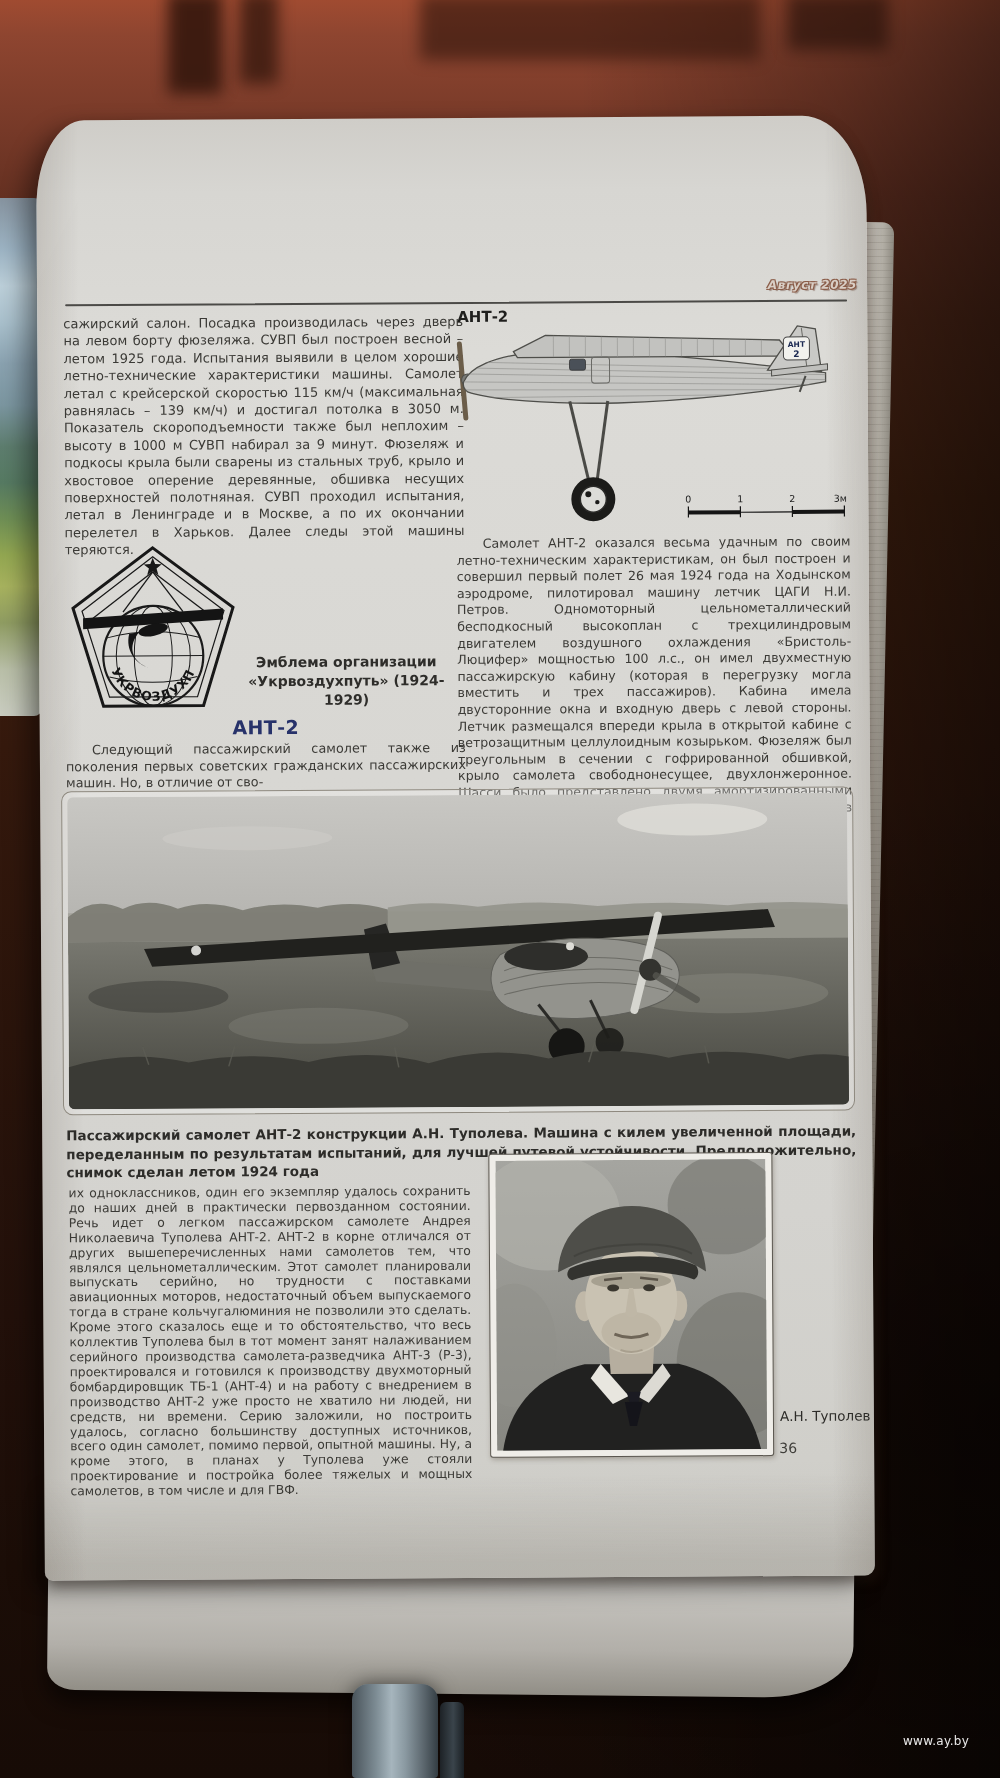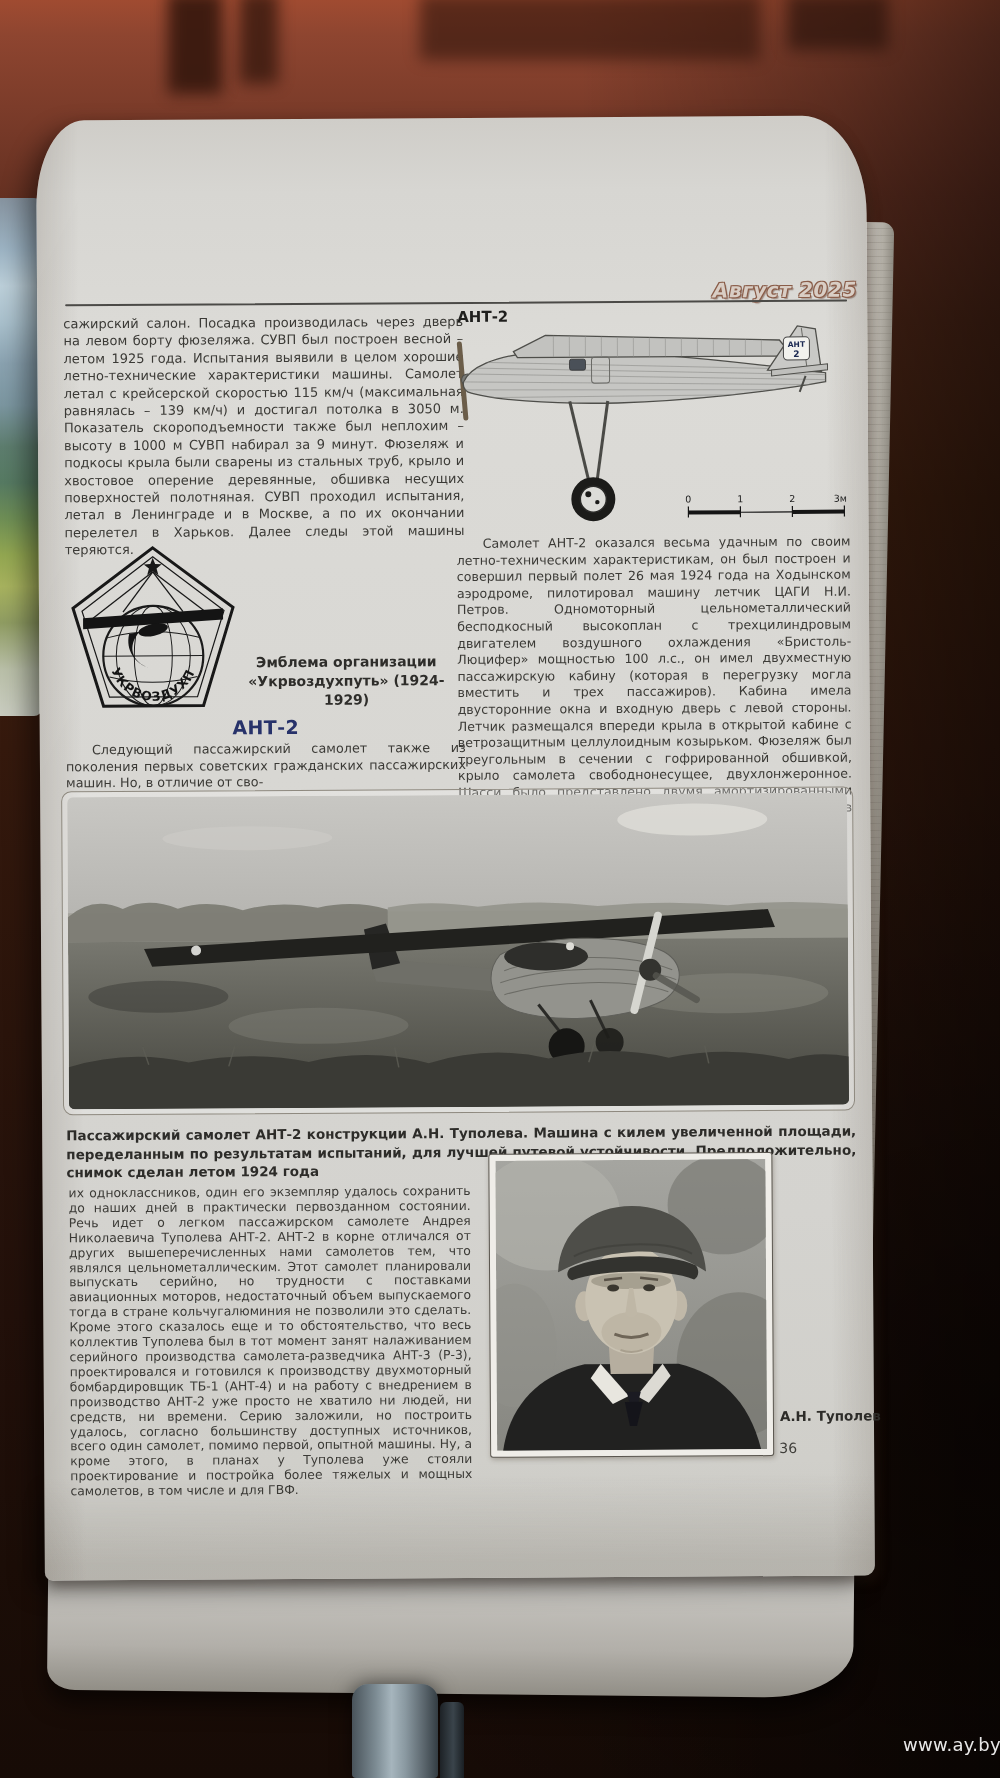--- a/index.html
+++ b/index.html
@@ -39,21 +39,21 @@
     transform:rotate(-.35deg);transform-origin:50% 0;
     background:linear-gradient(180deg,#cfcdc8 0%,#d7d6d2 5%,#dcdbd7 16%,#d8d7d3 45%,#d4d3cf 75%,#d0cfca 92%,#c9c8c3 100%);
     border-radius:48px 64px 10px 8px/86px 98px 10px 8px;
     box-shadow:-12px 10px 24px rgba(0,0,0,.42),4px 6px 12px rgba(50,32,20,.35);}
   .page::before{content:'';position:absolute;inset:0;border-radius:inherit;
     background:linear-gradient(90deg,rgba(90,78,66,.16) 0%,rgba(0,0,0,0) 5%,rgba(0,0,0,0) 95%,rgba(110,100,88,.2) 100%),
     linear-gradient(180deg,rgba(0,0,0,0) 93%,rgba(115,108,96,.22) 99%);}
   .page *{position:absolute;box-sizing:border-box;}
   .para{color:#3b3a36;text-align:justify;overflow-wrap:break-word;}
   .rule{left:28px;top:184px;width:782px;height:2px;background:#4b4a47;border-radius:1px;}
-  .issue{right:10px;top:162px;font-size:20px;font-weight:bold;font-style:italic;
+  .issue{right:10px;top:162px;font-size:12px;font-weight:bold;font-style:italic;
     letter-spacing:.6px;color:#d9cec5;
     text-shadow:-1px -1px 0 #8a5d49,1px -1px 0 #8a5d49,-1px 1px 0 #8a5d49,1px 1px 0 #8a5d49,2px 2px 1px rgba(90,50,35,.45);margin-left:16px;}
   .p1{left:26px;top:195px;width:400px;font-size:13px;line-height:17.4px;}
   .emblem{left:28px;top:424px;width:172px;height:172px;}
   .emblem-caption{left:194px;top:534px;width:226px;text-align:center;
     font-size:14px;font-weight:bold;line-height:19px;color:#2e2d2a;}
   .ant2-heading{left:26px;top:597px;width:400px;text-align:center;
     font-size:19px;font-weight:bold;color:#27326a;letter-spacing:.4px;}
   .p2{left:26px;top:622px;width:400px;font-size:12.8px;line-height:16.6px;text-indent:26px;}
   .drawing-title{left:420px;top:190px;font-size:15px;font-weight:bold;color:#1f1f1d;}
@@ -61,30 +61,30 @@
   .p-right{left:418px;top:418px;width:394px;font-size:12.6px;line-height:16.6px;text-indent:26px;}
   .photo-frame{left:21px;top:671px;width:792px;height:324px;border:1px solid #8e897f;
     border-radius:10px;padding:5px;background:rgba(255,255,255,.25);}
   .photo-frame svg{position:static;display:block;width:780px;height:312px;border-radius:6px;}
   .photo-caption{left:24px;top:1006px;width:790px;font-size:13.5px;font-weight:bold;
     line-height:18.5px;color:#2d2c29;text-align:justify;}
   .p3{left:26px;top:1066px;width:402px;font-size:12.4px;line-height:14.9px;}
   .portrait-frame{left:446px;top:1036px;width:284px;height:304px;background:#efede8;
     border:1px solid #5a564f;border-radius:3px;padding:6px;box-shadow:1px 2px 5px rgba(80,70,55,.35);}
   .portrait-frame svg{position:static;display:block;width:270px;height:290px;}
-  .portrait-caption{left:736px;top:1292px;font-size:13.5px;font-weight:bold;color:#2d2c29;white-space:nowrap;}
+  .portrait-caption{left:736px;top:1292px;font-size:13.5px;font-weight:normal;color:#2d2c29;white-space:nowrap;}
   .page-num{left:722px;top:1324px;width:44px;text-align:center;font-size:14px;color:#403f3b;}
   
   .fg-object{position:absolute;left:352px;top:1684px;width:86px;height:94px;z-index:5;
     border-radius:16px 16px 4px 4px;
     background:linear-gradient(90deg,#49535a 0%,#7d8c94 28%,#a6b5bd 46%,#8a99a1 62%,#5a656c 84%,#343d43 100%);
     box-shadow:0 0 20px rgba(0,0,0,.55);}
   .fg-object2{position:absolute;left:440px;top:1702px;width:24px;height:76px;z-index:5;
     border-radius:6px 6px 0 0;background:linear-gradient(90deg,#1d2226,#3a444b 55%,#1a1f23);}
-  .wm{position:absolute;left:903px;top:1734px;z-index:6;font-size:18px;
+  .wm{position:absolute;left:903px;top:1734px;z-index:6;font-size:12px;
     color:rgba(252,252,252,.92);letter-spacing:.3px;}
 </style>
 </head>
 <body>
 
 <div class="scene">
   <div class="wood"></div>
   <div class="streak s1"></div>
   <div class="streak s2"></div>
   <div class="streak s3"></div>

